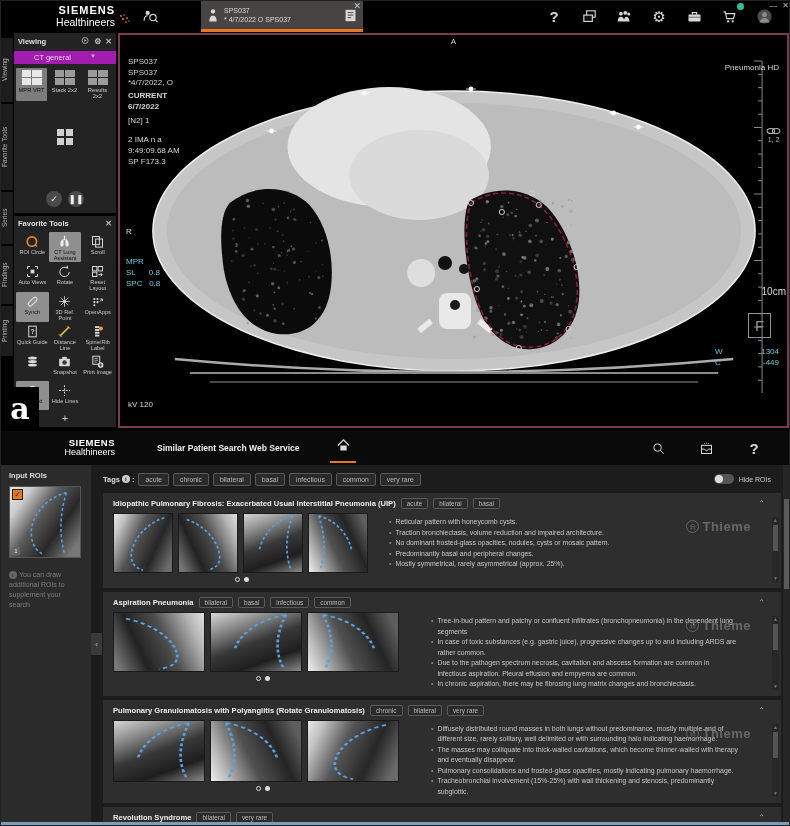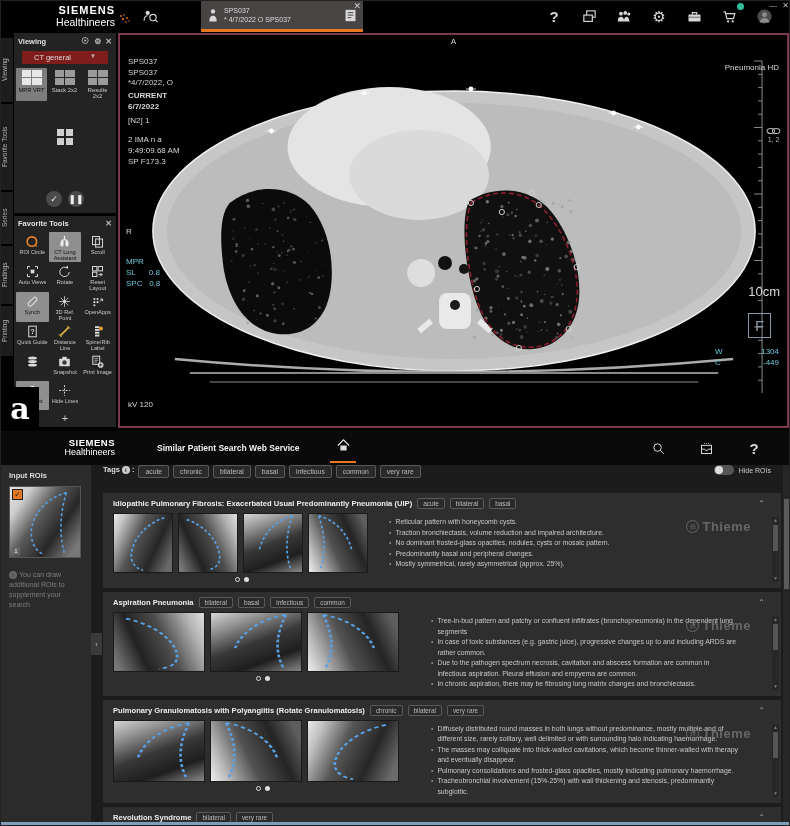--- a/index.html
+++ b/index.html
@@ -28,21 +28,21 @@
   .workspace { position:absolute; left:0; top:31px; width:100%; height:397px; display:flex; }
   .tabstrip { width:12px; display:flex; flex-direction:column; gap:2px; padding-top:6px; }
   .vtab { background:#1d1d1d; color:#b5b5b5; font-size:6.5px; writing-mode:vertical-rl; transform:rotate(180deg); text-align:center; padding:6px 0; }
   .toolcol { width:104px; display:flex; flex-direction:column; background:#000; }
   .tpanel { background:#232323; margin:1px 1px 2px 1px; }
   .tpanel-head { display:flex; align-items:center; padding:3px 4px; color:#e0e0e0; font-size:7.5px; font-weight:bold; }
   .tpanel-head .spacer { flex:1; }
   .tpanel-head .hicon { color:#bbb; font-size:8px; margin-left:4px; cursor:pointer; }
   .tpanel-head .hicon svg { width:9px; height:9px; }
   #viewing-panel { height:196px; position:relative; }
-  .preset-dd { margin:1px 8px; background:#7f1d1d; color:#ddd; font-size:7.5px; padding:2px 12px; display:flex; cursor:pointer; }
+  .preset-dd { margin:1px 0; background:#a21caf; color:#ddd; font-size:7.5px; padding:2px 20px; display:flex; cursor:pointer; }
   .preset-dd .arr { margin-left:auto; font-size:6px; color:#bbb; }
   .layouts { display:flex; gap:2px; padding:3px 2px; }
   .layout-item { width:31px; padding:2px 1px; text-align:center; color:#ccc; font-size:5.8px; cursor:pointer; border-radius:1px; }
   .layout-item.sel { background:#7d7d7d; color:#111; }
   .lgrid { width:20px; height:15px; margin:0 auto 2px auto; display:grid; grid-template-columns:1fr 1fr; grid-template-rows:1fr 1fr; gap:1px; }
   .lgrid i { background:#9a9a9a; }
   .layout-item.sel .lgrid i { background:#e8e8e8; }
   .drop-grid { position:absolute; left:50%; top:96px; transform:translateX(-50%); width:16px; height:16px; display:grid; grid-template-columns:1fr 1fr; grid-template-rows:1fr 1fr; gap:2px; }
   .drop-grid i { background:#cfcfcf; }
   .vp-controls { position:absolute; bottom:6px; left:50%; transform:translateX(-50%); display:flex; gap:6px; }
@@ -87,21 +87,21 @@
   .b-sidebar h3 { color:#ddd; font-size:7.5px; font-weight:bold; }
   .roi-thumb { margin-top:6px; width:72px; height:72px; position:relative; border:1px solid #555; background:linear-gradient(125deg,#e3e3e3 0%,#cfcfcf 18%,#5a5a5a 42%,#272727 66%,#777 90%); }
   .roi-thumb svg { position:absolute; left:0; top:0; width:100%; height:100%; }
   .roi-check { position:absolute; left:2px; top:2px; width:11px; height:11px; background:#e87722; border:1px solid #222; color:#222; font-size:8px; line-height:10px; text-align:center; }
   .roi-count { position:absolute; left:2px; bottom:2px; min-width:8px; height:8px; background:#666; color:#eee; font-size:6px; line-height:8px; text-align:center; padding:0 1px; }
   .sidebar-hint { margin-top:12px; color:#7e7e7e; font-size:7px; line-height:10px; }
   .sidebar-hint .info { display:inline-block; width:8px; height:8px; border-radius:50%; background:#666; color:#222; font-size:6px; line-height:8px; text-align:center; margin-right:2px; }
   .collapse-btn { position:absolute; right:-11px; top:168px; width:11px; height:22px; background:#3a3a3a; color:#bbb; font-size:8px; display:flex; align-items:center; justify-content:center; cursor:pointer; z-index:5; }
 
   .b-main { flex:1; padding:0 10px 0 12px; position:relative; }
-  .tags-row { height:28px; display:flex; align-items:flex-start; gap:4px; }
+  .tags-row { height:28px; display:flex; align-items:center; gap:4px; }
   .tags-label { color:#ddd; font-size:7.5px; font-weight:bold; display:flex; align-items:center; gap:2px; }
   .tags-label .info { display:inline-block; width:8px; height:8px; border-radius:50%; background:#ccc; color:#222; font-size:6px; line-height:8px; text-align:center; font-weight:bold; }
   .chip { border:1px solid #5a5a5a; background:#2a2a2a; color:#bbb; font-size:6.8px; padding:2px 6px; border-radius:2px; cursor:pointer; white-space:nowrap; }
   .hide-rois { margin-left:auto; display:flex; align-items:center; gap:5px; color:#ccc; font-size:7px; padding-right:10px; }
   .toggle { width:20px; height:10px; border-radius:5px; background:#555; position:relative; cursor:pointer; }
   .toggle .knob { position:absolute; left:1px; top:1px; width:8px; height:8px; border-radius:50%; background:#ddd; }
 
   .sections { display:flex; flex-direction:column; gap:4px; }
   .section { background:#2e2e2e; position:relative; overflow:hidden; }
   .sec-head { display:flex; align-items:center; gap:5px; padding:5px 8px 3px 10px; }
@@ -743,21 +743,21 @@
           <svg width="15" height="8" viewBox="0 0 20 10">
               <ellipse cx="6.5" cy="5" rx="5" ry="3.4" fill="none" stroke="#b5b5b5" stroke-width="1.4"></ellipse>
               <ellipse cx="13.5" cy="5" rx="5" ry="3.4" fill="none" stroke="#b5b5b5" stroke-width="1.4"></ellipse>
             </svg>
           <div>1, 2</div>
         </div>
         <div class="ovl" style="left:6px;top:192px">R</div>
         <div class="ovl cyan" style="left:6px;top:222px">MPR</div>
         <div class="ovl cyan" style="left:6px;top:233px"><span>SL</span>      <span>0.8</span></div>
         <div class="ovl cyan" style="left:6px;top:244px"><span>SPC</span>   <span>0.8</span></div>
-        <div class="ovl" style="right:7px;top:252px;font-size:13px">10cm</div>
+        <div class="ovl" style="right:1px;top:252px;font-size:10px">10cm</div>
         <div class="fbox">F</div>
         <div class="wc-table">
           <div class="row">
               <span>W</span>
               <span>1304</span>
             </div>
           <div class="row">
               <span>C</span>
               <span>-449</span>
             </div>
@@ -839,21 +839,21 @@
           <span class="hide-rois">
             <span class="toggle">
                 <span class="knob"></span>
               </span>
             <span>Hide ROIs</span>
           </span>
         </div>
         <div class="sections" id="sections">
             <div class="section">
               <div class="sec-head">
-                <span class="sec-title">Idiopathic Pulmonary Fibrosis: Exacerbated Usual Predominantly Pneumonia (UIP)</span>
+                <span class="sec-title">Idiopathic Pulmonary Fibrosis: Exacerbated Usual Interstitial Pneumonia (UIP)</span>
                 <span class="chip">acute</span>
                 <span class="chip">bilateral</span>
                 <span class="chip">basal</span>
                 <span class="sec-chevron">⌃</span>
               </div>
               <div class="sec-content">
                 <div class="thumbs-col" style="width: 258px;">
                   <div class="thumbs">
                     <div class="ct-thumb" style="width: 60px; height: 60px; background: linear-gradient(115deg, rgb(232, 232, 232) 0%, rgb(194, 194, 194) 14%, rgb(85, 85, 85) 40%, rgb(38, 38, 38) 68%, rgb(106, 106, 106) 92%);">
                       <svg viewBox="0 0 60 62" preserveAspectRatio="none">

